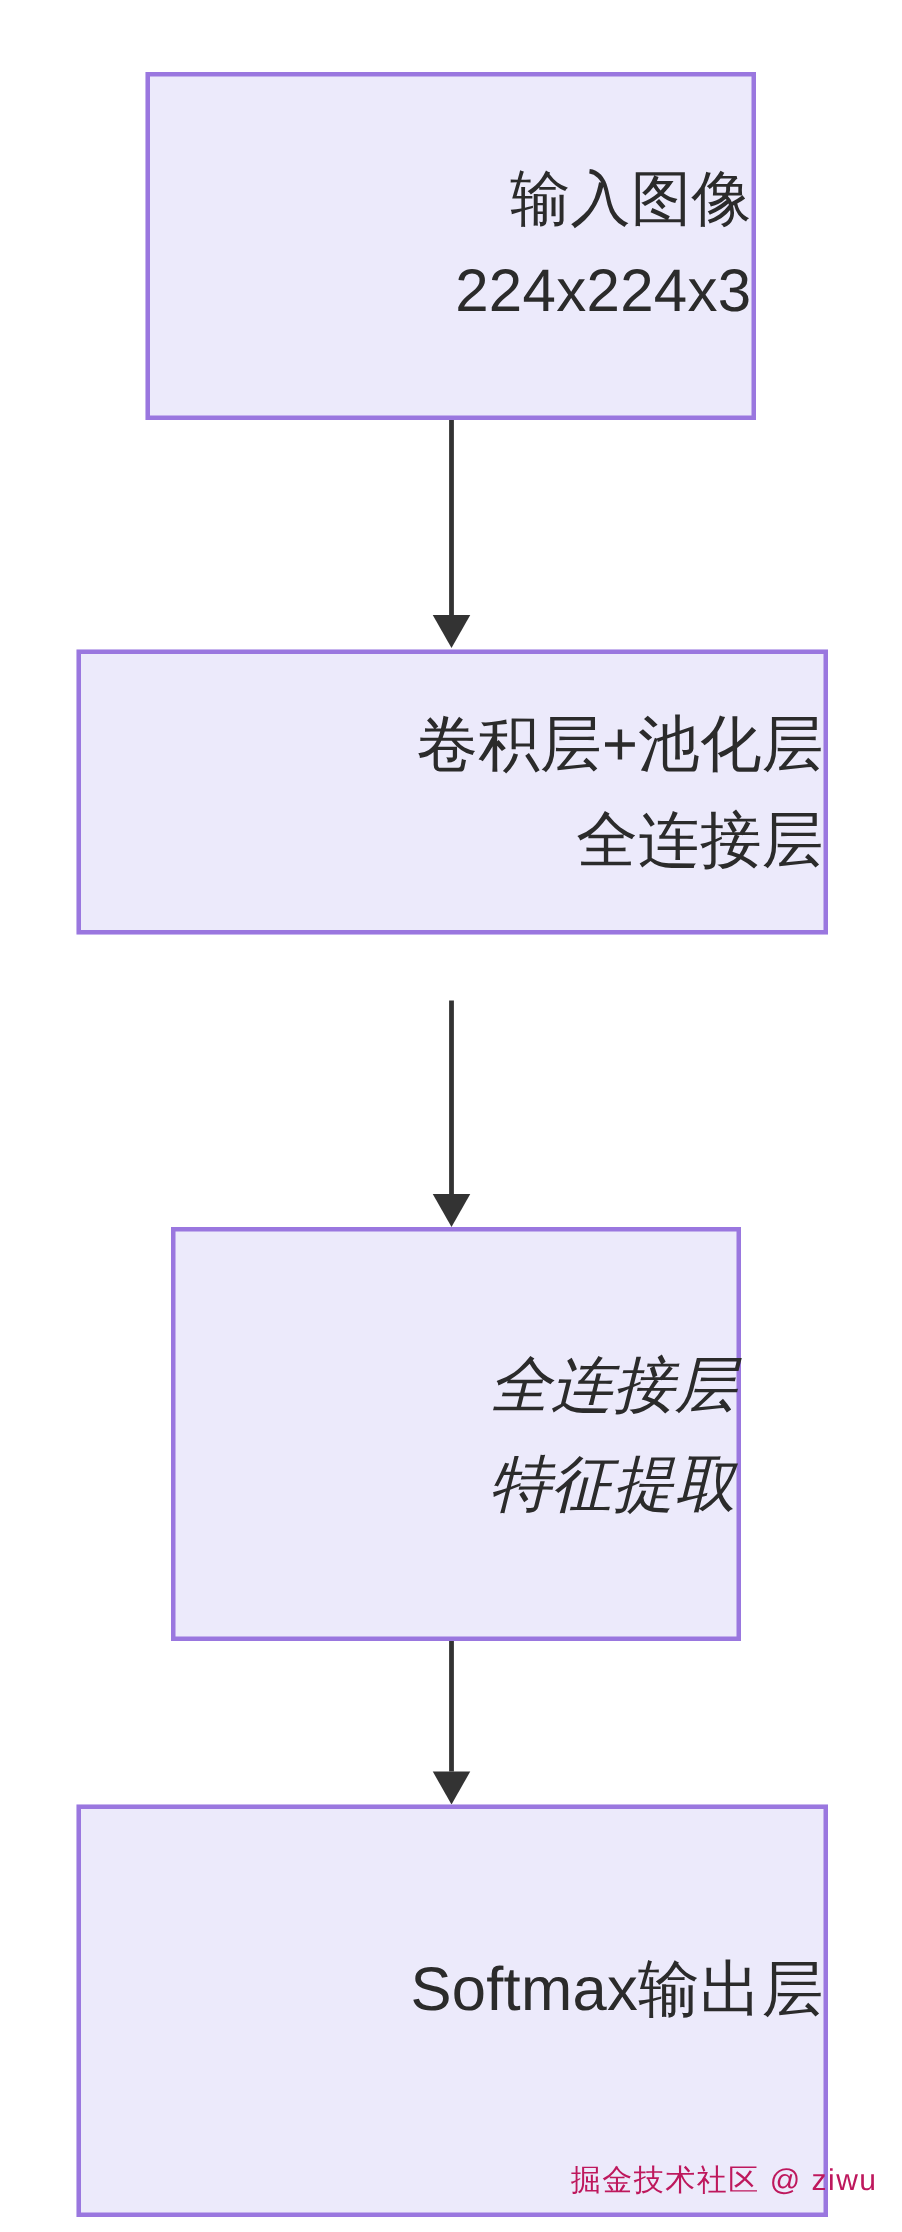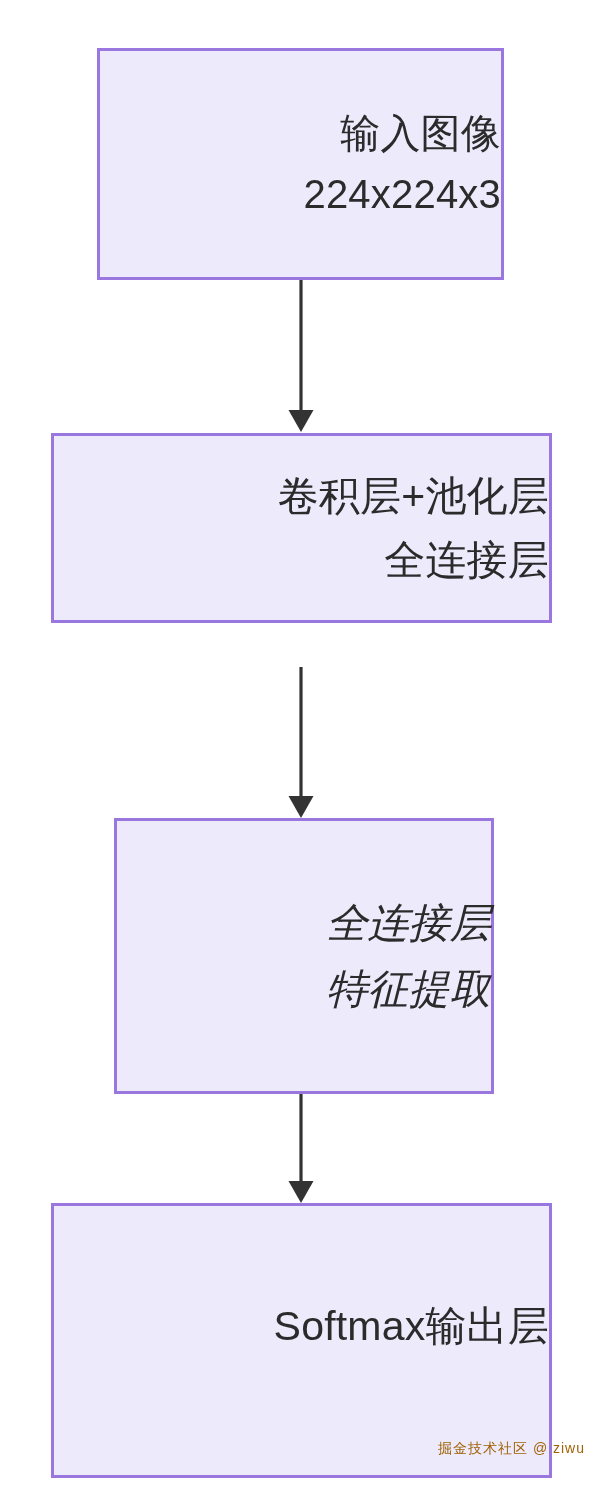--- a/index.html
+++ b/index.html
@@ -67,22 +67,22 @@
   }
   #node-input .line-1 { margin-bottom: 4px; }
   #node-conv .line-1 { margin-bottom: 6px; }
   #node-fc .line-1 { margin-bottom: 8px; }
   #node-softmax .line-1 { margin-bottom: 28px; }
 
   #watermark {
     position: absolute;
     right: 16px;
     top: 1440px;
-    font-size: 14px;
-    color: #a16207;
+    font-size: 20px;
+    color: #be185d;
     letter-spacing: 1px;
     white-space: nowrap;
     z-index: 3;
   }
 </style>
 </head>
 <body>
 
 <div id="flowchart">
 

